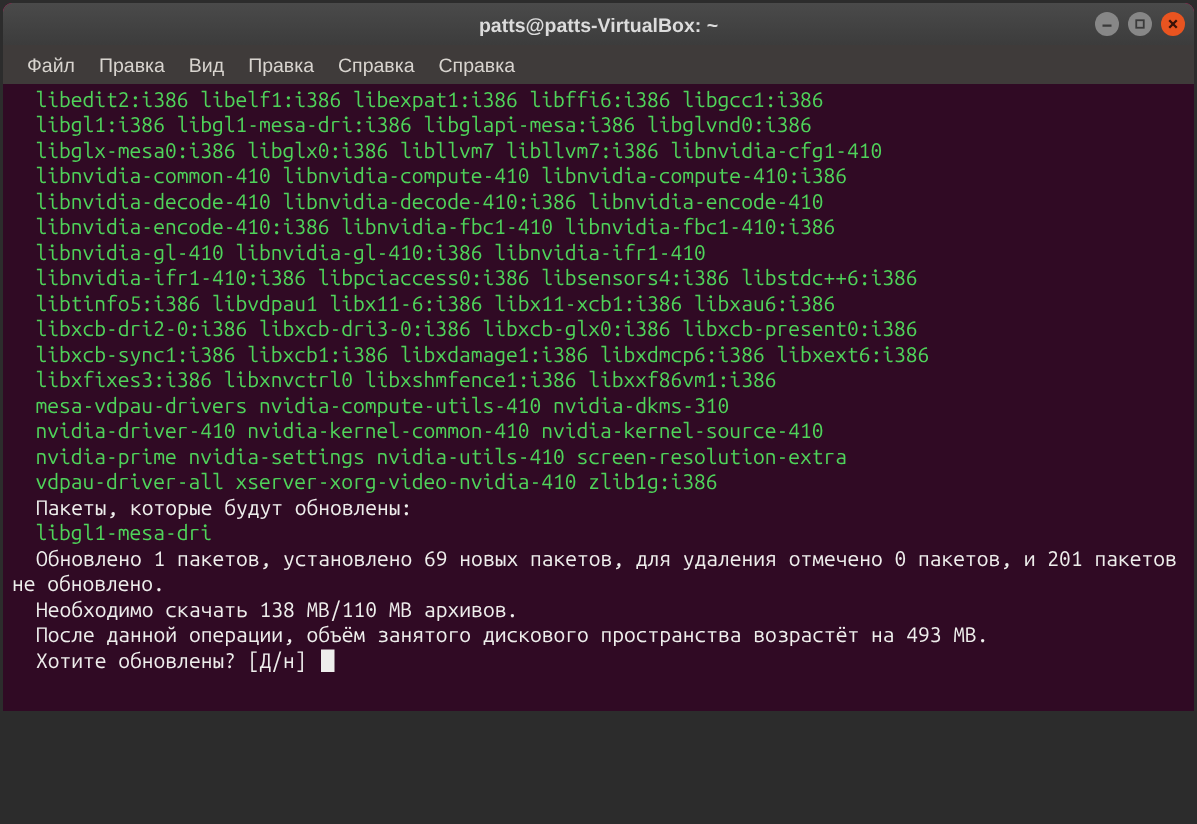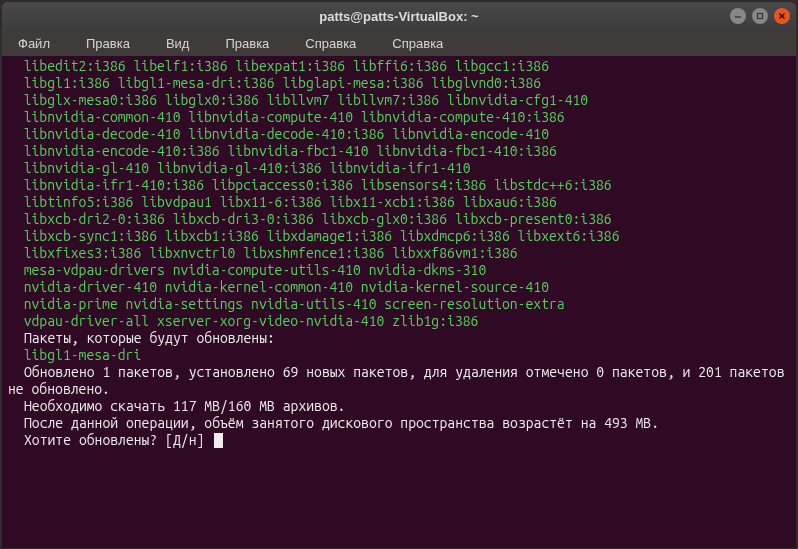--- a/index.html
+++ b/index.html
@@ -5,21 +5,21 @@
 * { margin: 0; padding: 0; box-sizing: border-box; }
 body {
   background: #2c2c2c;
   font-family: sans-serif;
   width: 798px;
   height: 549px;
   overflow: hidden;
 }
 .window {
   width: 794px;
-  height: 546px;
+  height: 472px;
   margin: 2px;
   background: #be185d;
   border-radius: 6px 6px 0 0;
   display: flex;
   flex-direction: column;
   overflow: hidden;
 }
 .titlebar {
   background: linear-gradient(#4a4a4a, #3c3c3c);
   height: 28px;
@@ -52,21 +52,21 @@
 }
 .wc-min { background: #878787; }
 .wc-max { background: #878787; }
 .wc-close { background: #e95420; }
 .menubar {
   background: #3f3b3a;
   height: 26px;
   display: flex;
   align-items: center;
   padding: 0 8px;
-  gap: 20px;
+  gap: 0;
 }
 .menu-item {
   color: #d8d4cf;
   font-size: 13px;
   padding: 3px 8px;
 }
 .terminal {
   flex: 1;
   background: #300a24;
   padding: 2px 6px;
@@ -137,16 +137,16 @@
 <span class="pkg">  libxcb-dri2-0:i386 libxcb-dri3-0:i386 libxcb-glx0:i386 libxcb-present0:i386</span>
 <span class="pkg">  libxcb-sync1:i386 libxcb1:i386 libxdamage1:i386 libxdmcp6:i386 libxext6:i386</span>
 <span class="pkg">  libxfixes3:i386 libxnvctrl0 libxshmfence1:i386 libxxf86vm1:i386</span>
 <span class="pkg">  mesa-vdpau-drivers nvidia-compute-utils-410 nvidia-dkms-310</span>
 <span class="pkg">  nvidia-driver-410 nvidia-kernel-common-410 nvidia-kernel-source-410</span>
 <span class="pkg">  nvidia-prime nvidia-settings nvidia-utils-410 screen-resolution-extra</span>
 <span class="pkg">  vdpau-driver-all xserver-xorg-video-nvidia-410 zlib1g:i386</span>
 <span class="white">Пакеты, которые будут обновлены:</span>
 <span class="pkg">  libgl1-mesa-dri</span>
 <span class="white">Обновлено 1 пакетов, установлено 69 новых пакетов, для удаления отмечено 0 пакетов, и 201 пакетов не обновлено.</span>
-<span class="white">Необходимо скачать 117 MB/160 MB архивов.</span>
+<span class="white">Необходимо скачать 138 MB/110 MB архивов.</span>
 <span class="white">После данной операции, объём занятого дискового пространства возрастёт на 493 MB.</span>
 <span class="prompt-line"><span class="white">Хотите обновлены? [Д/н] </span><span class="cursor"></span></span></div>
 </div>
 
 </body></html>

